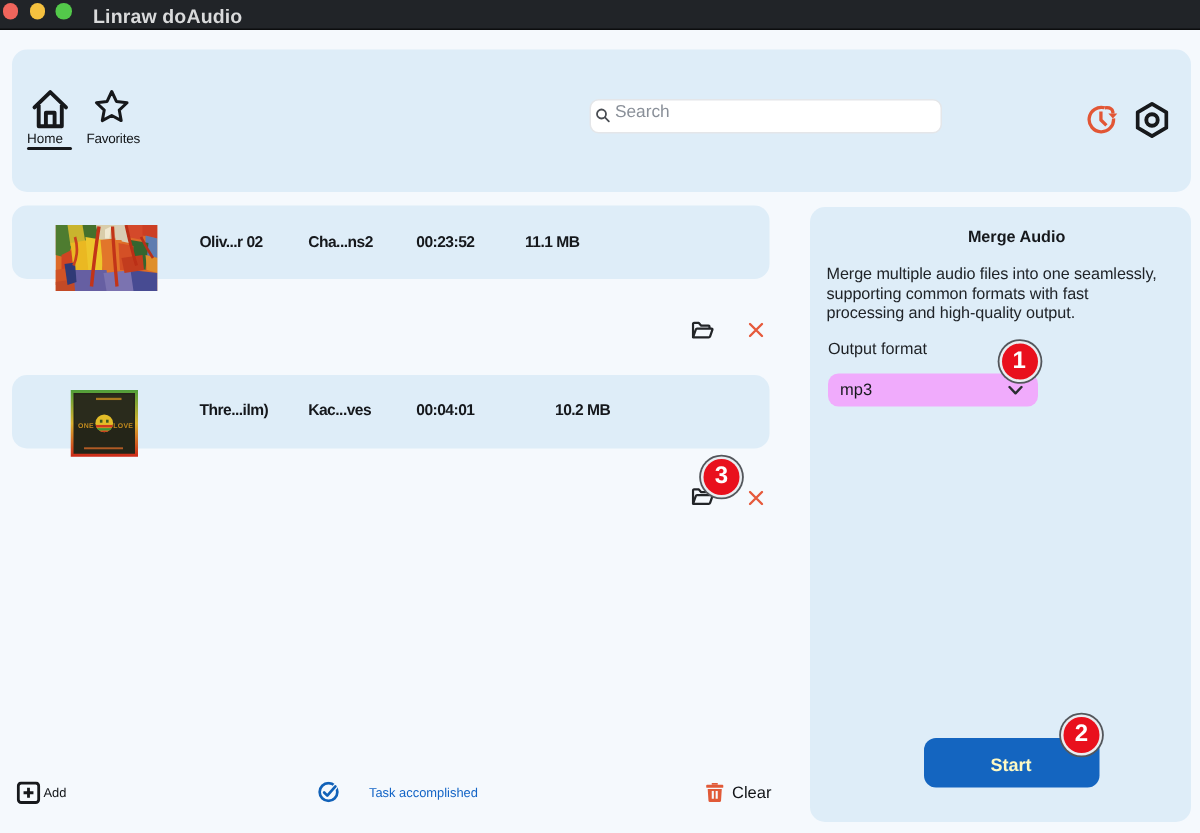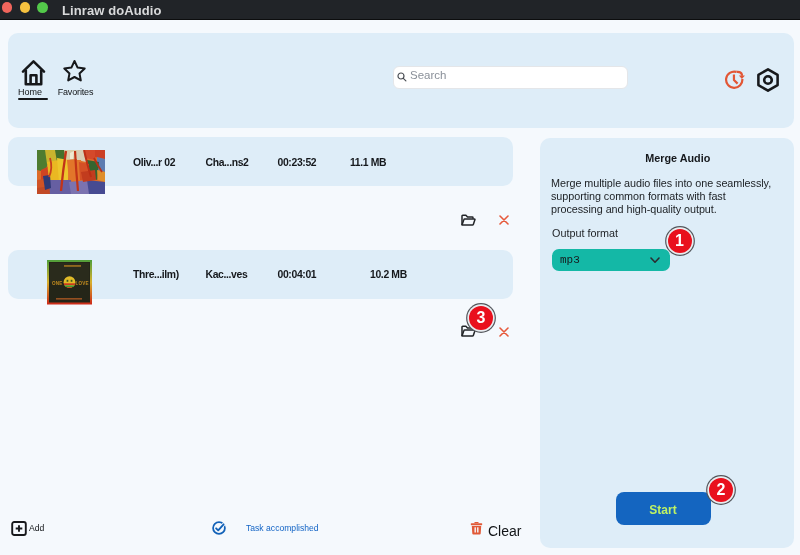--- a/index.html
+++ b/index.html
@@ -44,38 +44,38 @@
 
 
 .rowactions { position:absolute; }
 .xicon { position:absolute; }
 
 
 #panel { position:absolute; left:540px; top:137.5px; width:253.5px; height:410px; background:#deedf8; border-radius:10px; }
 #mergetitle { position:absolute; top:151.8px; text-align:center; font-size:10.8px; font-weight:bold; color:#15181c; }
 #desc { position:absolute; left:551px; top:177px; width:236px; font-size:10.8px; line-height:12.8px; color:#202428; letter-spacing:-0.05px; }
 #outfmt { position:absolute; left:552px; top:227px; font-size:10.8px; color:#1d2024; }
-#dropdown { position:absolute; left:552px; top:248.5px; width:118px; height:22.5px; background:#14b8a6; border-radius:7px;font-family:Liberation Mono, monospace; }
+#dropdown { position:absolute; left:552px; top:248.5px; width:140px; height:22.5px; background:#f0abfc; border-radius:7px; }
 #ddtext { position:absolute; left:8px; top:5px; font-size:11px; color:#17191c; }
 #ddchev { position:absolute; right:10px; top:8px; }
 
 .badge { position:absolute; width:24px; height:24px; border-radius:50%; background:#e9101d; color:#ffffff; font-size:16px; font-weight:bold; text-align:center; line-height:24.5px; box-shadow:0 0 0 1.7px #e9edf1, 0 0 0 2.9px #53565b; }
 #badge1 { left:667.5px; top:229px; }
 #badge2 { left:709px; top:478px; }
 #badge3 { left:469px; top:305.8px; }
 
-#startbtn { position:absolute; left:615.5px; top:491.5px; width:95px; height:33px; background:#1465c0; border-radius:8px; color:#bef264; font-size:12px; font-weight:bold; text-align:center; line-height:36.5px; }
+#startbtn { position:absolute; left:615.5px; top:491.5px; width:117px; height:33px; background:#1465c0; border-radius:8px; color:#fef9c3; font-size:12px; font-weight:bold; text-align:center; line-height:36.5px; }
 
 
 #addicon { position:absolute; left:10.5px; top:520.5px; }
 #addlbl { position:absolute; left:29px; top:523px; font-size:8.6px; color:#111417; }
 #checkicon { position:absolute; left:211.5px; top:520.5px; }
 #tasklbl { position:absolute; left:246px; top:523px; font-size:8.6px; color:#1465c6; }
 #trashicon { position:absolute; left:470px; top:520.5px; }
-#clearlbl { position:absolute; left:488px; top:523px; font-size:14px; color:#111417; }
+#clearlbl { position:absolute; left:488px; top:523px; font-size:11px; color:#111417; }
 </style>
 </head>
 <body>
 
 <div id="titlebar">
   <div class="light" id="lr"></div>
   <div class="light" id="ly"></div>
   <div class="light" id="lg"></div>
   <div id="titletext">Linraw doAudio</div>
 </div>

